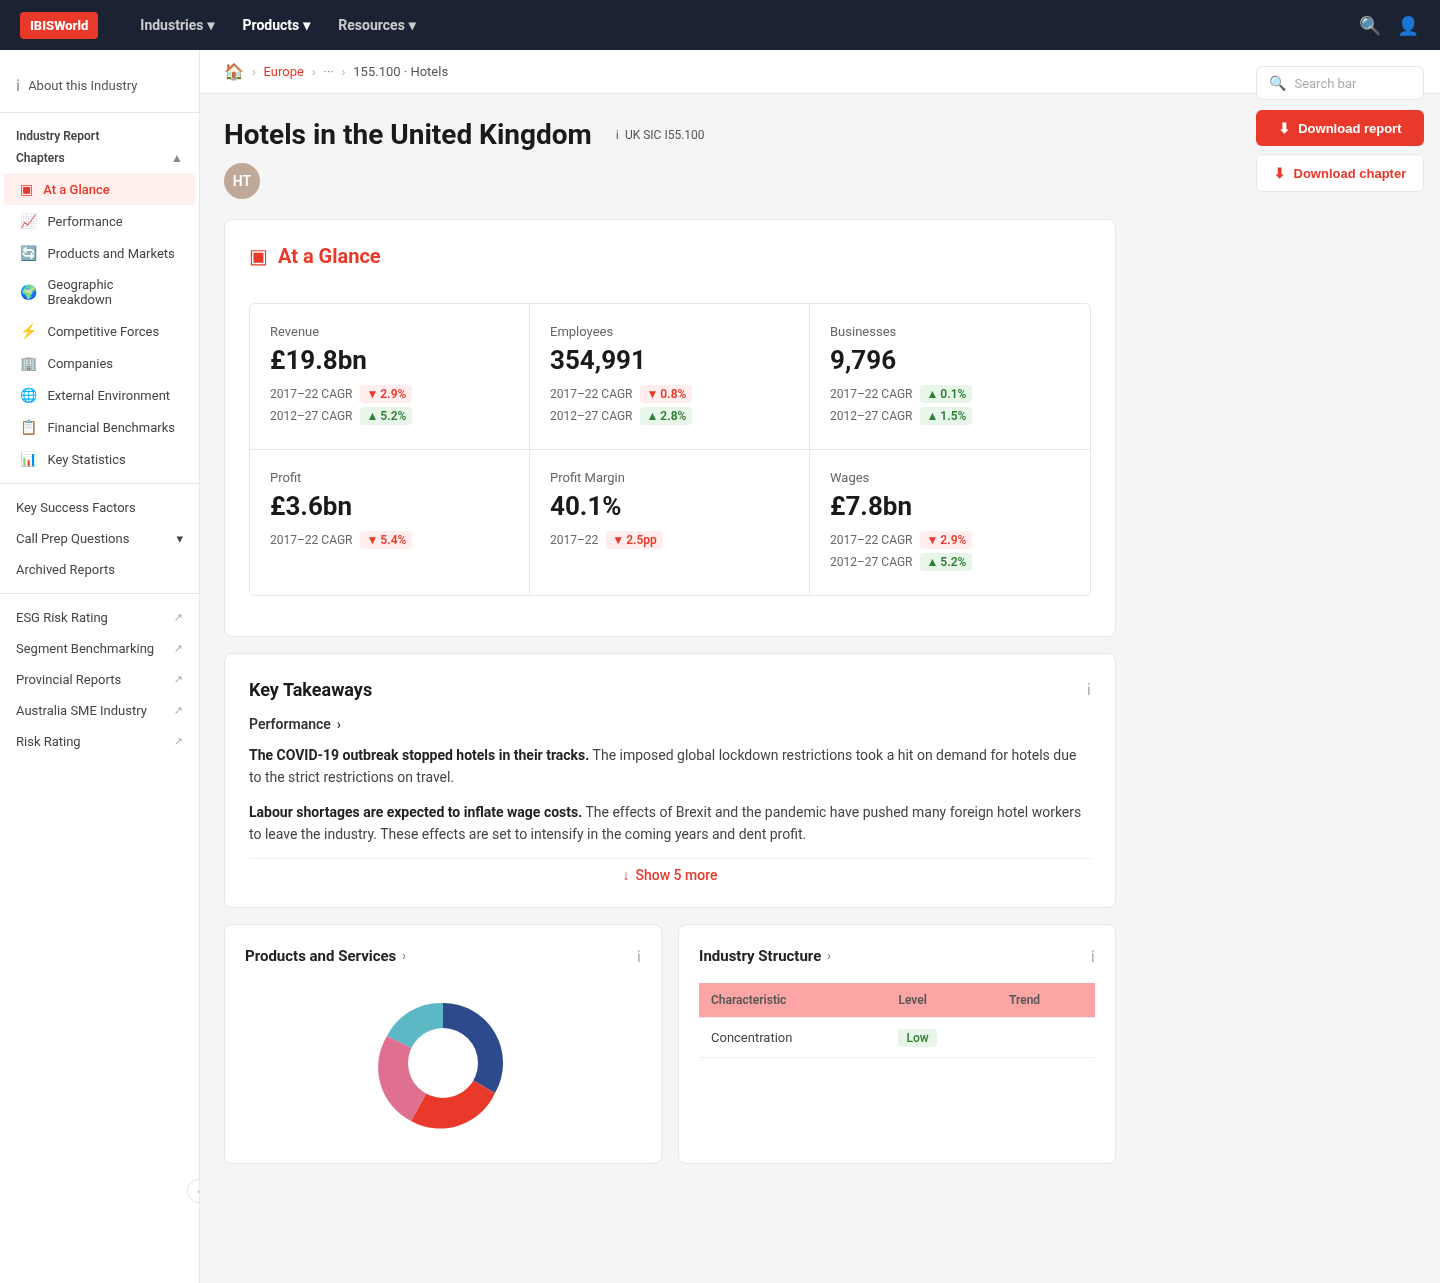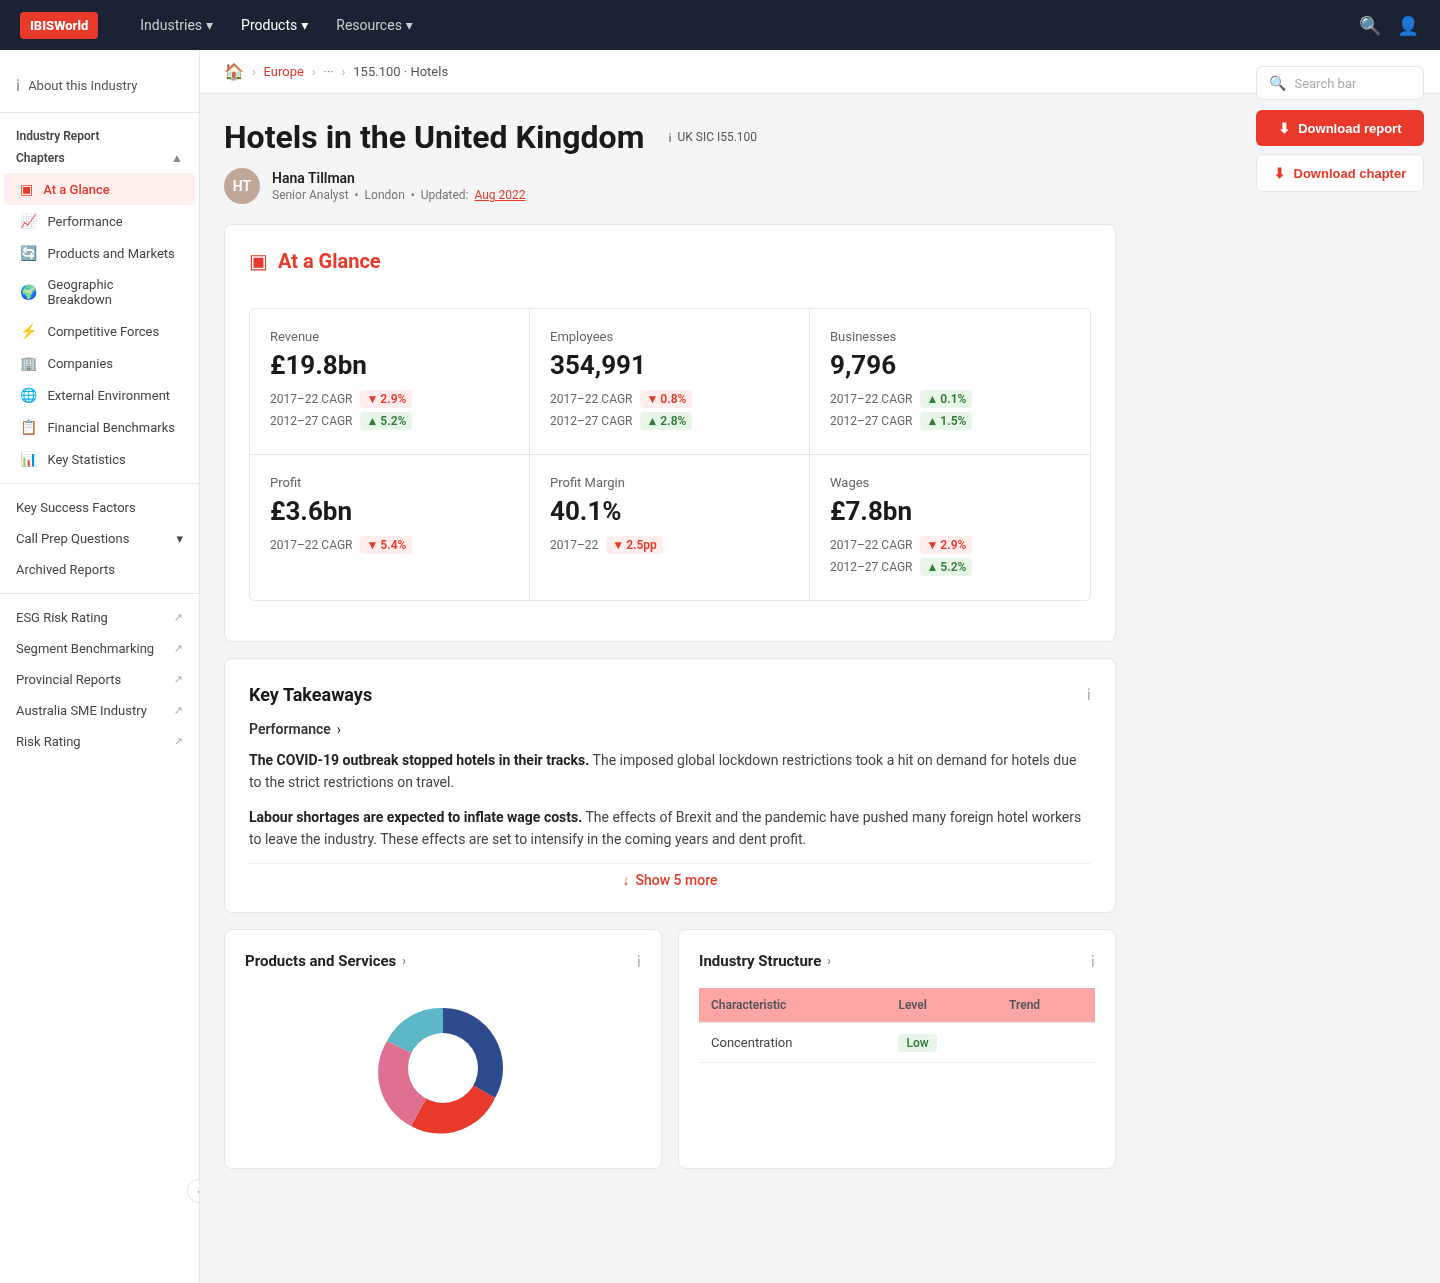--- a/index.html
+++ b/index.html
@@ -32,20 +32,21 @@
     }
     .nav-item {
       color: #ccc;
       padding: 6px 12px;
       cursor: pointer;
       display: flex;
       align-items: center;
       gap: 4px;
       font-size: 14px;
       border-radius: 4px;
+      font-weight: bold;
     }
     .nav-item.active { color: white; }
     .nav-right {
       display: flex;
       gap: 16px;
       align-items: center;
     }
     .nav-icon { color: #ccc; cursor: pointer; font-size: 18px; }
 
     
@@ -200,21 +201,21 @@
     .page-header {
       margin-bottom: 20px;
     }
     .page-title-row {
       display: flex;
       align-items: center;
       gap: 12px;
       margin-bottom: 12px;
     }
     .page-title {
-      font-size: 32px;
+      font-size: 28px;
       font-weight: 700;
       color: #1a1a1a;
     }
     .sic-badge {
       display: flex;
       align-items: center;
       gap: 6px;
       background: #f5f5f5;
       border-radius: 20px;
       padding: 4px 12px;
@@ -594,31 +595,20 @@
       <div class="page-header">
         <div class="page-title-row">
           <h1 class="page-title">Hotels in the United Kingdom</h1>
           <div class="sic-badge">
             <span>ℹ</span>
             <span>UK SIC I55.100</span>
           </div>
         </div>
         <div class="analyst-row">
           <div class="analyst-avatar">HT</div>
-          <div class="analyst-info">
-            <span class="analyst-name">Hana Tillman</span>
-            <span class="analyst-meta">
-              <span>Senior Analyst</span>
-              &nbsp;•&nbsp;
-              <span>London</span>
-              &nbsp;•&nbsp;
-              <span>Updated:</span>
-              &nbsp;<a>Aug 2022</a>
-            </span>
-          </div>
         </div>
       </div>
 
       <div class="section-card">
         <div class="section-header">
           <span class="section-icon">▣</span>
           <span class="section-title">At a Glance</span>
         </div>
 
         <div class="metrics-grid">

